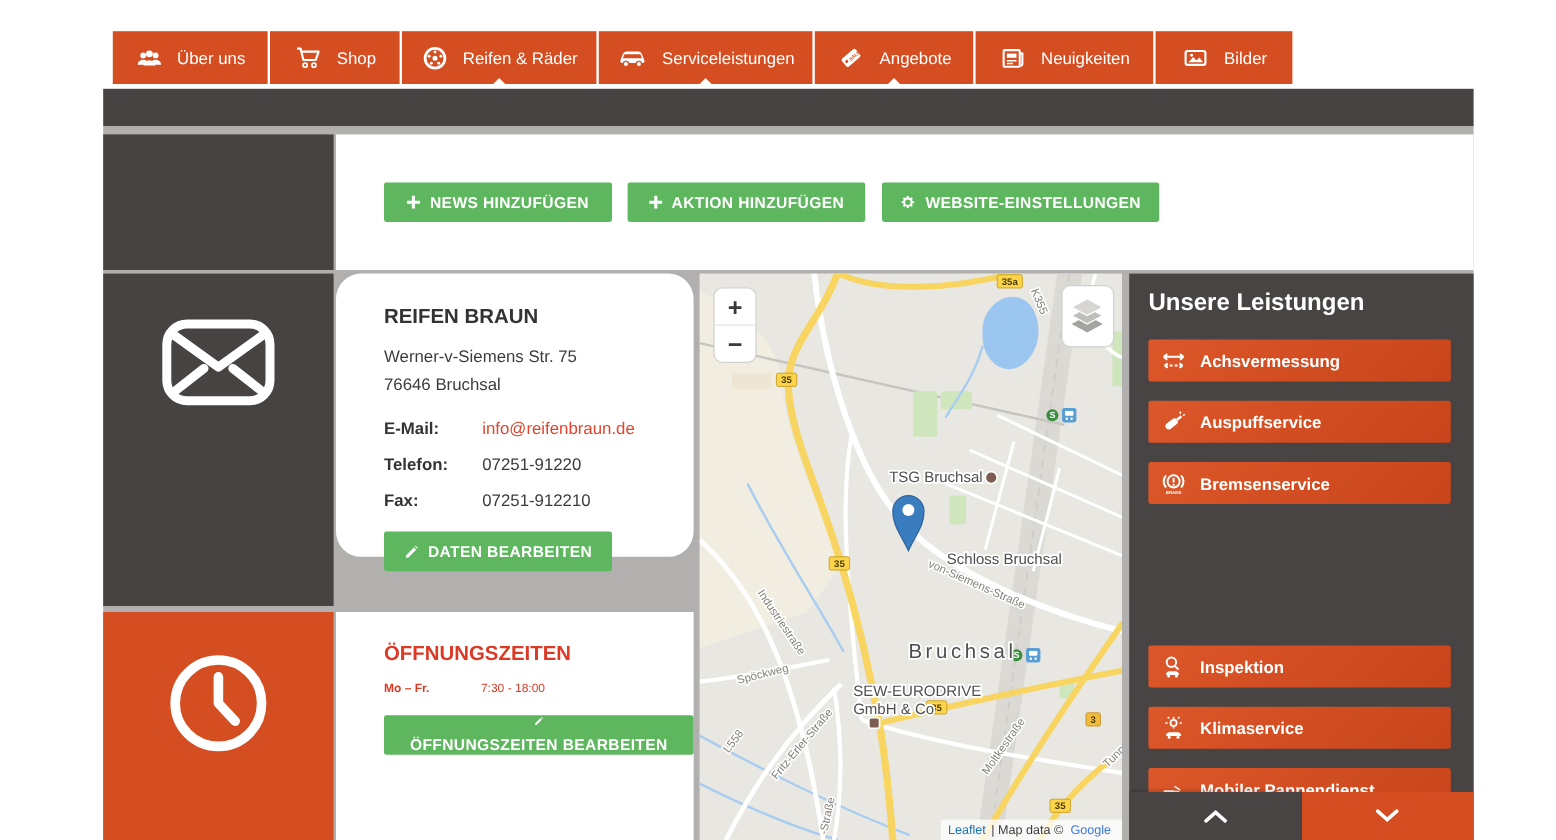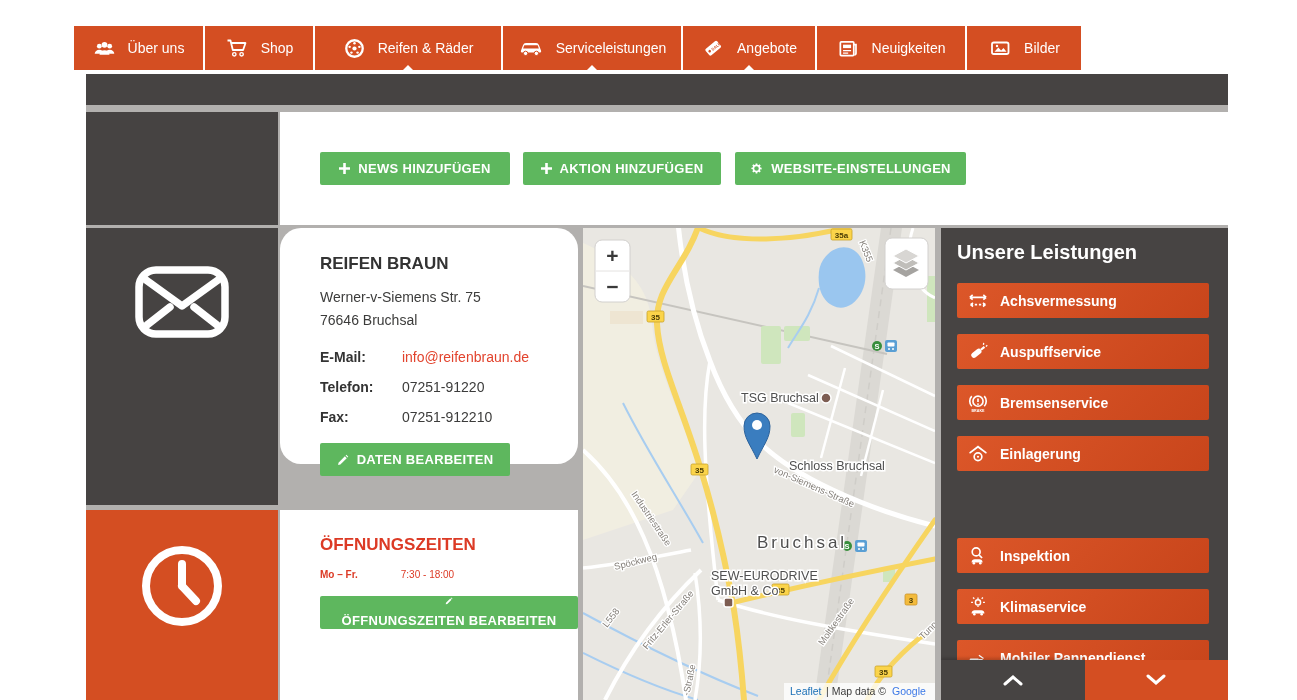--- a/index.html
+++ b/index.html
@@ -1,19 +1,19 @@
 <!DOCTYPE html>
 <html><head>
 <meta charset="utf-8">
 <style>
   html,body{margin:0;padding:0;background:#ffffff;width:1297px;height:700px;overflow:hidden;
     font-family:"Liberation Sans",sans-serif;-webkit-font-smoothing:antialiased;}
   .abs{position:absolute;}
   
-  .topnav{left:74px;top:26px;width:1142px;height:44px;display:flex;gap:2px;background:#fff;text-align:right;}
+  .topnav{left:94px;top:26px;width:1142px;height:44px;display:flex;gap:2px;background:#fff;text-align:right;}
   .nav-item{position:relative;background:#d44e22;color:#fff;display:flex;align-items:center;justify-content:center;
     gap:12px;font-size:14px;cursor:pointer;}
   .nav-item svg{flex:0 0 auto;}
   .nav-caret{position:absolute;bottom:0;left:50%;margin-left:-5px;width:0;height:0;
     border-left:5px solid transparent;border-right:5px solid transparent;border-bottom:5px solid #fff;}
   .darkbar{left:86px;top:74px;width:1142px;height:31px;background:#464342;}
   
   .content{left:86px;top:105px;width:1142px;height:595px;background:#b2b0ae;}
   .p-dark{background:#464342;}
   .p-white{background:#ffffff;}
@@ -85,21 +85,21 @@
     <span>Über uns</span>
   </div>
   <div class="nav-item" style="width:108px">
     <svg width="24" height="24" viewBox="0 0 24 24">
       <path d="M2.5 4.5h3l2.3 9.5h10.3l2.4-7H6.4" fill="none" stroke="#fff" stroke-width="1.8" stroke-linejoin="round"></path>
       <circle cx="9.3" cy="18.3" r="1.7" fill="none" stroke="#fff" stroke-width="1.4"></circle>
       <circle cx="16.6" cy="18.3" r="1.7" fill="none" stroke="#fff" stroke-width="1.4"></circle>
     </svg>
     <span>Shop</span>
   </div>
-  <div class="nav-item" style="width:186px">
+  <div class="nav-item" style="width:162px">
     <svg width="23" height="23" viewBox="0 0 24 24">
       <circle cx="12" cy="12" r="8.6" fill="none" stroke="#fff" stroke-width="2.4"></circle>
       <circle cx="12" cy="12" r="2.2" fill="#fff"></circle>
       <g fill="#fff">
           <circle cx="12" cy="6.6" r="1.3"></circle>
           <circle cx="17.1" cy="10.3" r="1.3"></circle>
           <circle cx="15.2" cy="16.3" r="1.3"></circle>
           <circle cx="8.8" cy="16.3" r="1.3"></circle>
           <circle cx="6.9" cy="10.3" r="1.3"></circle>
         </g>
@@ -390,30 +390,20 @@
         <circle cx="12" cy="10" r="5.5" fill="none" stroke="#fff" stroke-width="1.8"></circle>
         <path d="M12,7v4" stroke="#fff" stroke-width="1.8"></path>
             <circle cx="12" cy="13.2" r="1" fill="#fff"></circle>
         <path d="M5.2,4.5a8,8 0 0 0 0,11M18.8,4.5a8,8 0 0 1 0,11" fill="none" stroke="#fff" stroke-width="1.8"></path>
         <text x="12" y="21.5" font-size="4" fill="#fff" text-anchor="middle">BRAKE</text>
       </svg>
         </span>
       <span>Bremsenservice</span>
     </div>
 
-    <div class="s-btn" style="top:208px">
-      <span class="s-icon">
-          <svg width="22" height="22" viewBox="0 0 24 24">
-        <path d="M3.5,10.5 L12,4 L20.5,10.5" fill="none" stroke="#fff" stroke-width="2" stroke-linecap="round"></path>
-        <circle cx="12" cy="15" r="4.2" fill="none" stroke="#fff" stroke-width="1.8"></circle>
-        <circle cx="12" cy="15" r="1.2" fill="#fff"></circle>
-      </svg>
-        </span>
-      <span>Einlagerung</span>
-    </div>
 
 
     <div class="s-btn" style="top:310px">
       <span class="s-icon">
           <svg width="22" height="22" viewBox="0 0 24 24">
         <circle cx="10" cy="7.5" r="4.3" fill="none" stroke="#fff" stroke-width="1.8"></circle>
         <path d="M13.3,11 L16.5,14.2" stroke="#fff" stroke-width="1.8"></path>
         <path d="M5,19 c0,-2.2 1.6,-3.4 3.4,-3.4 h5.2 c1.8,0 3.4,1.2 3.4,3.4 z" fill="#fff"></path>
         <circle cx="7.5" cy="20" r="1.4" fill="#fff"></circle>
             <circle cx="14.5" cy="20" r="1.4" fill="#fff"></circle>

